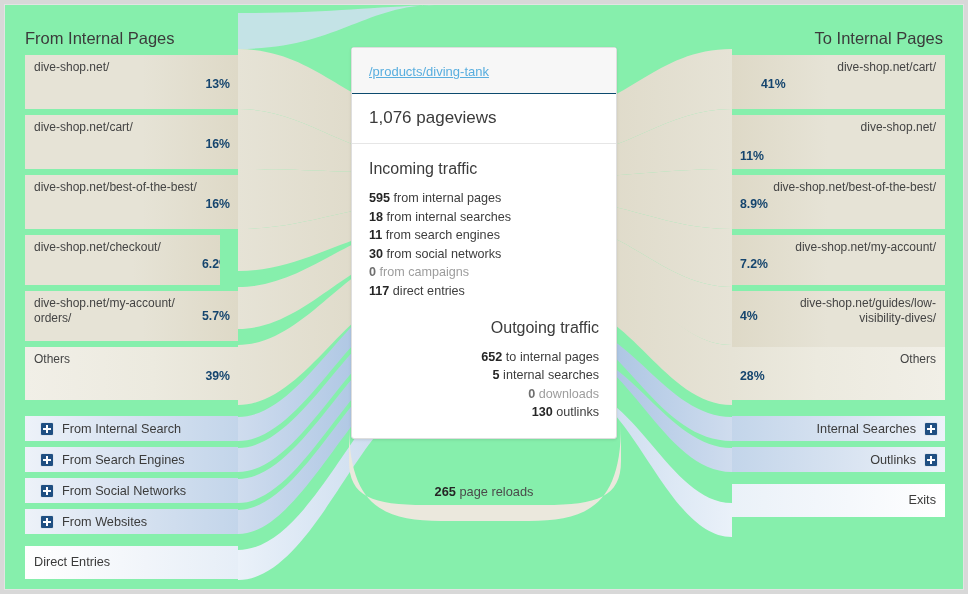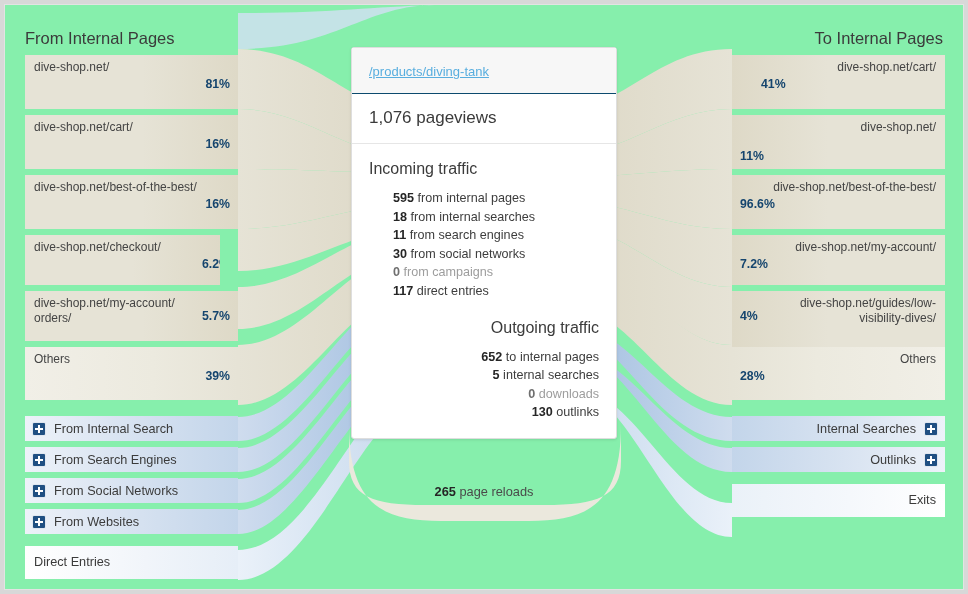--- a/index.html
+++ b/index.html
@@ -79,21 +79,21 @@
   }
   .blue-faint {
     background: linear-gradient(to right, #ffffff 0%, #f4f7fb 45%, #e6eef7 100%);
   }
   .right .blue-faint {
     background: linear-gradient(to left, #ffffff 0%, #f5f8fc 45%, #eaf1f8 100%);
   }
 
   
   .grp-row { display: flex; align-items: center; height: 100%; }
-  .left .grp-row  { padding-left: 8px; }
+  .left .grp-row  { padding-left: 16px; }
   .right .grp-row { padding-right: 8px; justify-content: flex-end; }
   .grp-label { font-size: 12.7px; color: #3b3b3b; white-space: nowrap; }
   .plus-icon {
     width: 12px; height: 12px;
     background: #1f4f82;
     border-radius: 1px;
     position: relative;
     flex: 0 0 auto;
     box-shadow: 0 0 0 1px #dfe6ef;
   }
@@ -145,21 +145,20 @@
     font-size: 16px;
     font-weight: normal;
     color: #3b3b3b;
   }
   .sect.out { padding-top: 10px; padding-bottom: 16px; }
   .sect.out h3 { text-align: right; margin-bottom: 11px; }
   .stat {
     font-size: 12.6px;
     color: #3d3d3d;
     line-height: 18.6px;
-    margin-left: 24px;
   }
   .stat b { font-weight: bold; color: #262626; }
   .stat.zero { color: #9d9d9d; }
   .stat.zero b { color: #6f6f6f; }
   .sect.out .stat { text-align: right; }
 
   
   #reload-label {
     position: absolute;
     left: 0; right: 0;
@@ -280,21 +279,21 @@
              L 420,500
              C 368,500 344,492 344,456 Z" fill="#ebe8dd"></path>
   </svg>
 
   <div class="col-title" id="title-left">From Internal Pages</div>
   <div class="col-title" id="title-right">To Internal Pages</div>
 
   <div class="left">
     <div class="node beige" style="left:20px; top:50px; width:213px; height:54px;">
       <div class="node-label">dive-shop.net/</div>
-      <div class="node-pct" style="left:205px; top:22px; transform:translateX(-100%);">81%</div>
+      <div class="node-pct" style="left:205px; top:22px; transform:translateX(-100%);">13%</div>
     </div>
     <div class="node beige" style="left:20px; top:110px; width:213px; height:54px;">
       <div class="node-label">dive-shop.net/cart/</div>
       <div class="node-pct" style="left:205px; top:22px; transform:translateX(-100%);">16%</div>
     </div>
     <div class="node beige" style="left:20px; top:170px; width:213px; height:54px;">
       <div class="node-label">dive-shop.net/best-of-the-best/</div>
       <div class="node-pct" style="left:205px; top:22px; transform:translateX(-100%);">16%</div>
     </div>
     <div class="node beige" style="left:20px; top:230px; width:195px; height:50px;">
@@ -345,21 +344,21 @@
     <div class="node beige" style="left:727px; top:50px; width:213px; height:54px;">
       <div class="node-label">dive-shop.net/cart/</div>
       <div class="node-pct" style="left:8px; top:22px;margin-left:21px;">41%</div>
     </div>
     <div class="node beige" style="left:727px; top:110px; width:213px; height:54px;">
       <div class="node-label">dive-shop.net/</div>
       <div class="node-pct" style="left:8px; top:22px;margin-top:12px;">11%</div>
     </div>
     <div class="node beige" style="left:727px; top:170px; width:213px; height:54px;">
       <div class="node-label">dive-shop.net/best-of-the-best/</div>
-      <div class="node-pct" style="left:8px; top:22px;">96.6%</div>
+      <div class="node-pct" style="left:8px; top:22px;">8.9%</div>
     </div>
     <div class="node beige" style="left:727px; top:230px; width:213px; height:50px;">
       <div class="node-label">dive-shop.net/my-account/</div>
       <div class="node-pct" style="left:8px; top:22px;">7.2%</div>
     </div>
     <div class="node beige" style="left:727px; top:286px; width:213px; height:62px;">
       <div class="node-label">dive-shop.net/guides/low-
 visibility-dives/</div>
       <div class="node-pct" style="left:8px; top:18px;">4%</div>
     </div>

